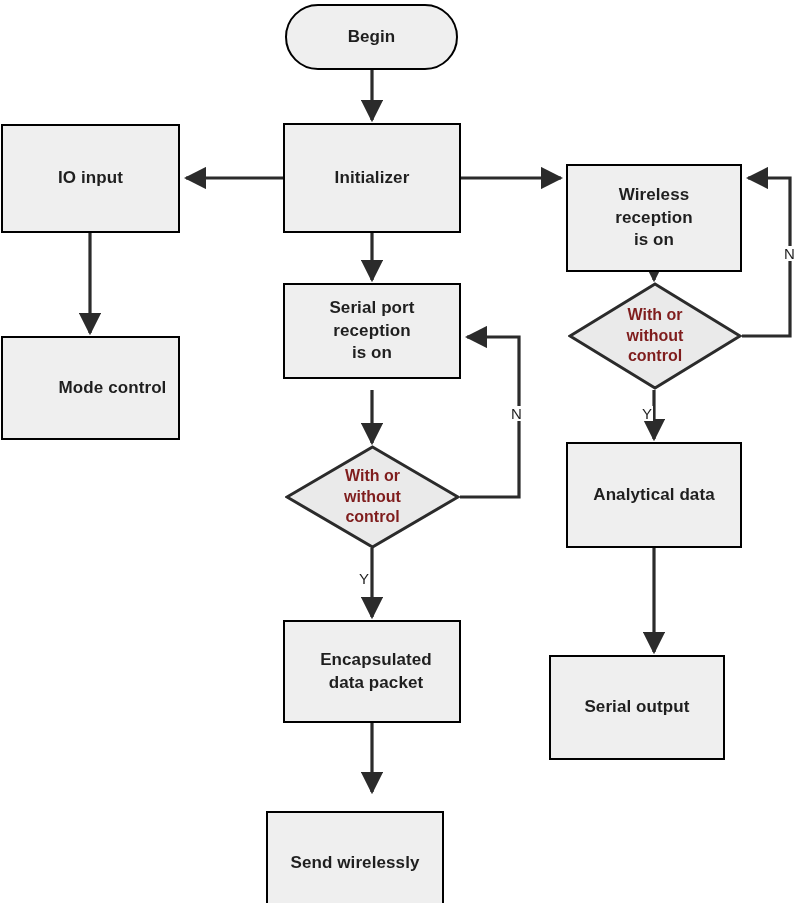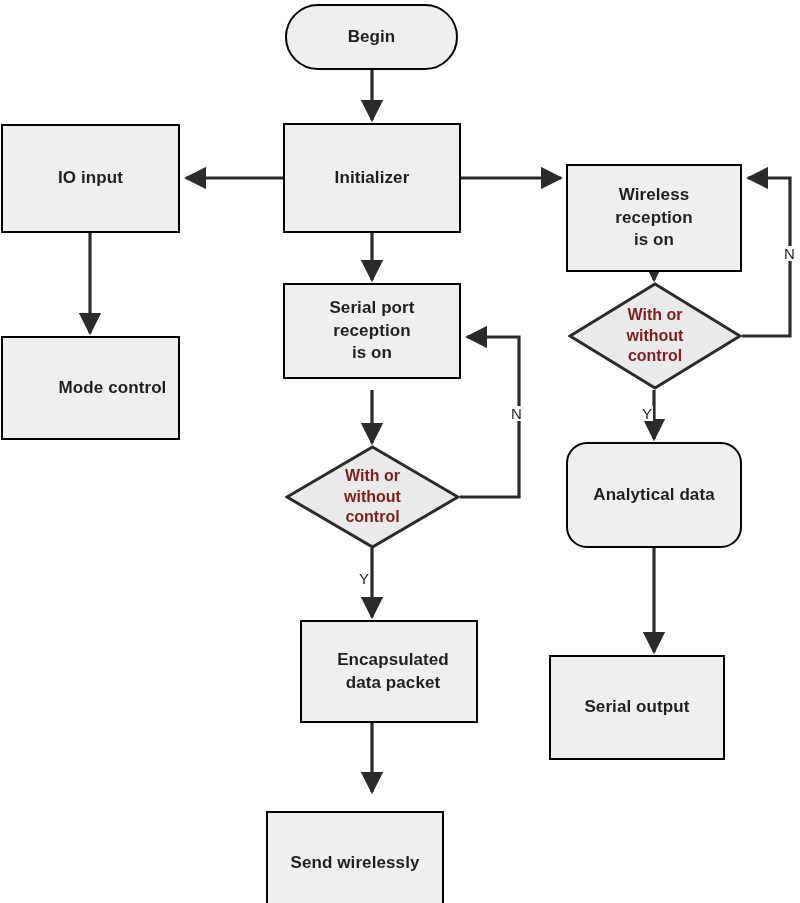--- a/index.html
+++ b/index.html
@@ -152,21 +152,21 @@
 
   <div class="decision" style="left:285px; top:445px; width:175px; height:104px;">
     <svg class="dia-shape" viewBox="0 0 175 104" preserveAspectRatio="none" xmlns="http://www.w3.org/2000/svg">
       <polygon points="87.5,2 173,52 87.5,102 2,52" fill="#eaeaea" stroke="#2b2b2b" stroke-width="3"></polygon>
     </svg>
     <span class="node-label">With or
 without
 control</span>
   </div>
 
-  <div class="node process" style="left:300px; top:620px; width:178px; height:103px;padding-left:8px;">
+  <div class="node process" style="left:283px; top:620px; width:178px; height:103px;padding-left:8px;">
     <span class="node-label">Encapsulated
 data packet</span>
   </div>
 
   <div class="node process" style="left:266px; top:795px; width:178px; height:105px;margin-top:16px;">
     <span class="node-label">Send wirelessly</span>
   </div>
 
   <div class="node process" style="left:566px; top:124px; width:176px; height:108px;margin-top:40px;">
     <span class="node-label">Wireless
@@ -176,21 +176,21 @@
 
   <div class="decision" style="left:568px; top:282px; width:174px; height:108px;">
     <svg class="dia-shape" viewBox="0 0 174 108" preserveAspectRatio="none" xmlns="http://www.w3.org/2000/svg">
       <polygon points="87,2 172,54 87,106 2,54" fill="#eaeaea" stroke="#2b2b2b" stroke-width="3"></polygon>
     </svg>
     <span class="node-label">With or
 without
 control</span>
   </div>
 
-  <div class="node process" style="left:566px; top:442px; width:176px; height:106px;border-radius:21px;">
+  <div class="node process" style="left:566px; top:442px; width:176px; height:106px;">
     <span class="node-label">Analytical data</span>
   </div>
 
   <div class="node process" style="left:549px; top:655px; width:176px; height:105px;">
     <span class="node-label">Serial output</span>
   </div>
 
   <span class="edge-label" style="left:510px; top:406px;">N</span>
 
   <span class="edge-label" style="left:358px; top:571px;">Y</span>

